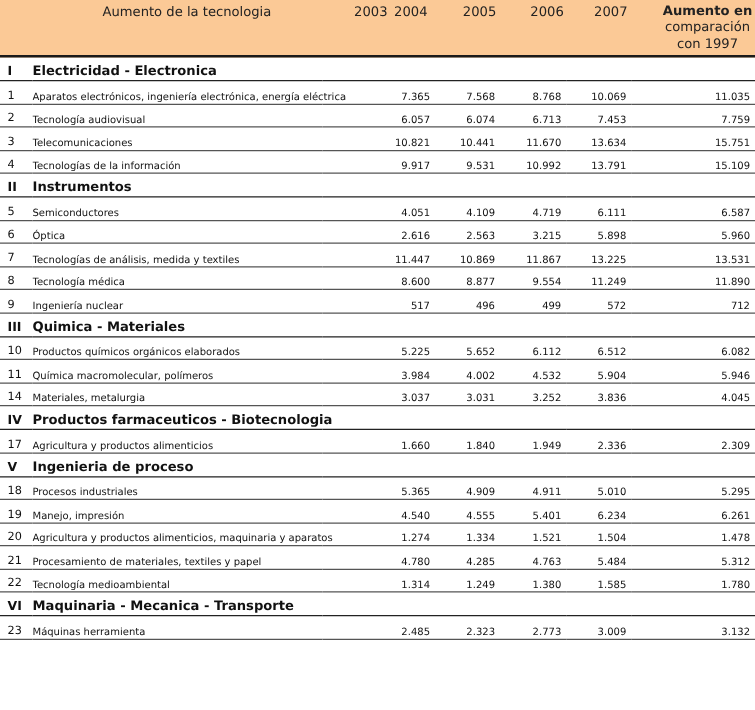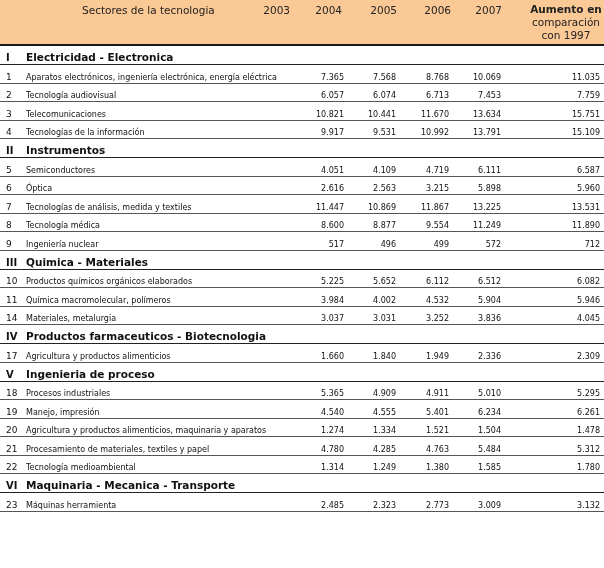--- a/index.html
+++ b/index.html
@@ -16,22 +16,22 @@
     td.num { text-align:right; padding-right:4px; }
     td.idx { padding-left:6px; font-size:9px; }
     tr.sec td.idx { font-size:10px; }
     td.name { padding-left:0; }
   </style>
 </head>
 <body>
 
 <div class="wrap">
   <div class="hdr">
-    <span class="sect">Sectores de la tecnologia</span>
-    <span class="yr" style="left:250px">2003</span>
+    <span class="sect">Aumento de la tecnologia</span>
+    <span class="yr" style="left:270px">2003</span>
     <span class="yr" style="left:302px">2004</span>
     <span class="yr" style="left:357px">2005</span>
     <span class="yr" style="left:411px">2006</span>
     <span class="yr" style="left:462px">2007</span>
     <span class="aum">
       <div>Aumento en</div>
       <div style="font-weight:normal">comparación</div>
       <div style="font-weight:normal">con 1997</div>
     </span>
   </div>

